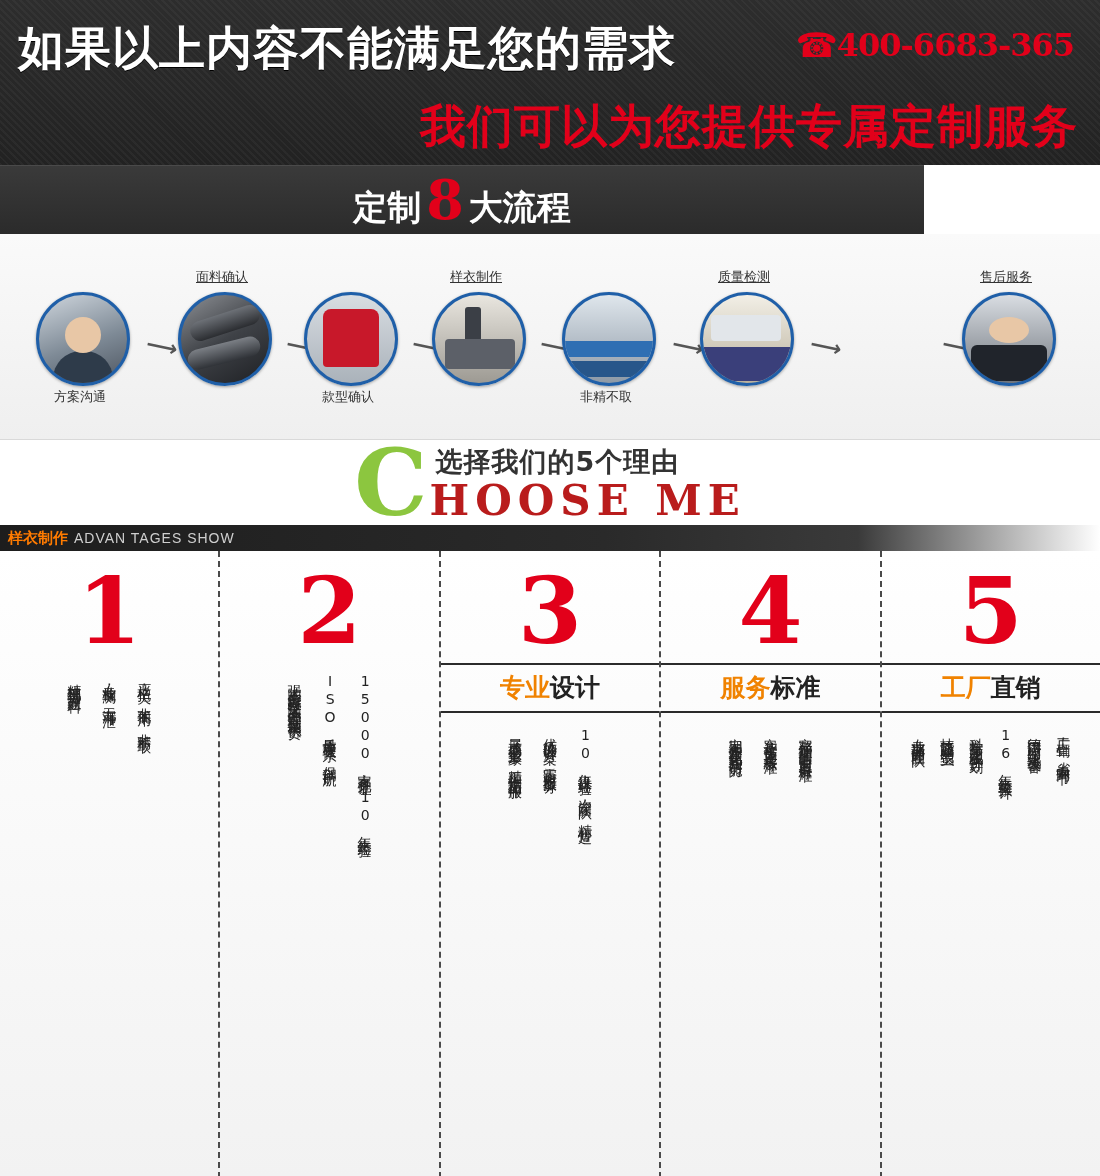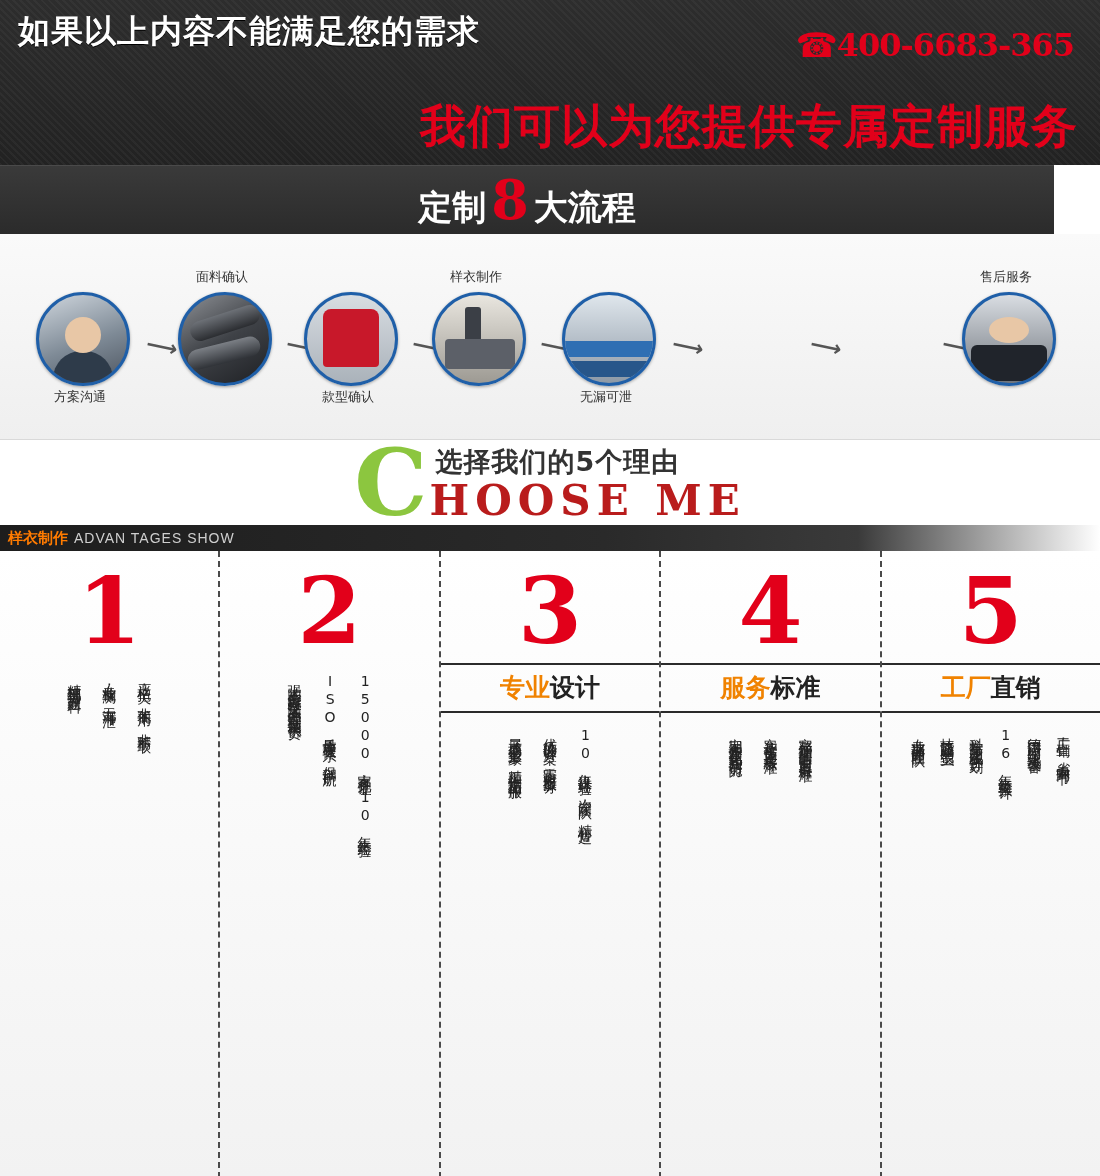--- a/index.html
+++ b/index.html
@@ -12,22 +12,22 @@
 
   
   .banner{
     position:relative;width:1100px;height:165px;
     background:
       repeating-linear-gradient(45deg, rgba(255,255,255,.035) 0 2px, rgba(0,0,0,0) 2px 5px),
       linear-gradient(#2d2d2d,#222);
     overflow:hidden;
   }
   .banner-line1{
-    position:absolute;left:18px;top:10px;
-    font-size:32px;font-weight:bold;color:#fff;letter-spacing:1px;
+    position:absolute;left:18px;top:18px;
+    font-size:46px;font-weight:bold;color:#fff;letter-spacing:1px;
     font-family:Liberation Sans, sans-serif;
     text-shadow:0 1px 0 #000;
   }
   .phone-box{
     position:absolute;right:26px;top:26px;
     display:flex;align-items:center;gap:7px;
   }
   .phone-icon{
     width:34px;height:34px;color:#e2001a;font-size:34px;line-height:34px;
     display:inline-block;text-align:center;
@@ -38,21 +38,21 @@
     letter-spacing:-1px;
   }
   .banner-line2{
     position:absolute;right:22px;top:96px;
     font-size:46px;font-weight:bold;color:#e2001a;letter-spacing:1px;
     font-family:Liberation Serif, serif;
   }
 
   
   .proc-title-bar{
-    position:relative;width:1054px;height:68px;
+    position:relative;width:924px;height:68px;
     background:linear-gradient(#3a3a3a,#2b2b2b);
     border-top:1px solid #4a4a4a;
     display:flex;align-items:center;justify-content:center;
   }
   .proc-title{
     display:flex;align-items:baseline;gap:2px;
     font-size:34px;font-weight:bold;color:#fff;
     font-family:"DejaVu Sans","Liberation Sans",sans-serif;
   }
   .proc-title .eight{
@@ -72,21 +72,21 @@
     width:88px;height:88px;border-radius:50%;
     border:3px solid #1f5fa8;
     box-shadow:0 1px 3px rgba(0,0,0,.35);
     overflow:hidden;position:relative;
   }
   .node-label{
     position:absolute;width:140px;left:-26px;text-align:center;
     font-size:13px;color:#333;font-family:"DejaVu Sans","Liberation Sans",sans-serif;
   }
   .label-below{top:96px;}
-  .label-above{top:-24px;}
+  .label-above{top:-24px;text-decoration:underline;}
   .arrow{
     position:absolute;color:#555;font-size:22px;font-weight:bold;
     transform:rotate(12deg);
   }
   
   .ph1{background:linear-gradient(160deg,#cfd6dd,#7e8a96 55%,#4d5560);}
   .ph1:after{content:"";position:absolute;left:26px;top:22px;width:36px;height:36px;border-radius:50%;background:#e8c7a6;}
   .ph1:before{content:"";position:absolute;left:14px;top:56px;width:60px;height:40px;border-radius:28px 28px 0 0;background:#2e3b4a;}
   .ph2{background:linear-gradient(150deg,#8e9196,#3f4247 50%,#1e2024);}
   .ph2:after{content:"";position:absolute;left:8px;top:18px;width:72px;height:20px;border-radius:10px;background:linear-gradient(#6d7177,#2b2d31);transform:rotate(-18deg);}
@@ -219,24 +219,28 @@
     <div class="arrow" style="left:412px;top:100px;">⟶</div>
 
     <div class="node" style="left:432px;top:58px;">
       <div class="circle ph4"></div>
       <div class="node-label label-above">样衣制作</div>
     </div>
     <div class="arrow" style="left:540px;top:100px;">⟶</div>
 
     <div class="node" style="left:562px;top:58px;">
       <div class="circle ph5"></div>
-      <div class="node-label label-below">无漏可泄</div>
+      <div class="node-label label-below">非精不取</div>
     </div>
     <div class="arrow" style="left:672px;top:100px;">⟶</div>
 
+    <div class="node" style="left:700px;top:58px;">
+      <div class="circle ph6"></div>
+      <div class="node-label label-above">质量检测</div>
+    </div>
     <div class="arrow" style="left:810px;top:100px;">⟶</div>
 
     <div class="arrow" style="left:942px;top:100px;">⟶</div>
 
     <div class="node" style="left:962px;top:58px;">
       <div class="circle ph8"></div>
       <div class="node-label label-above">售后服务</div>
     </div>
   </div>
 

